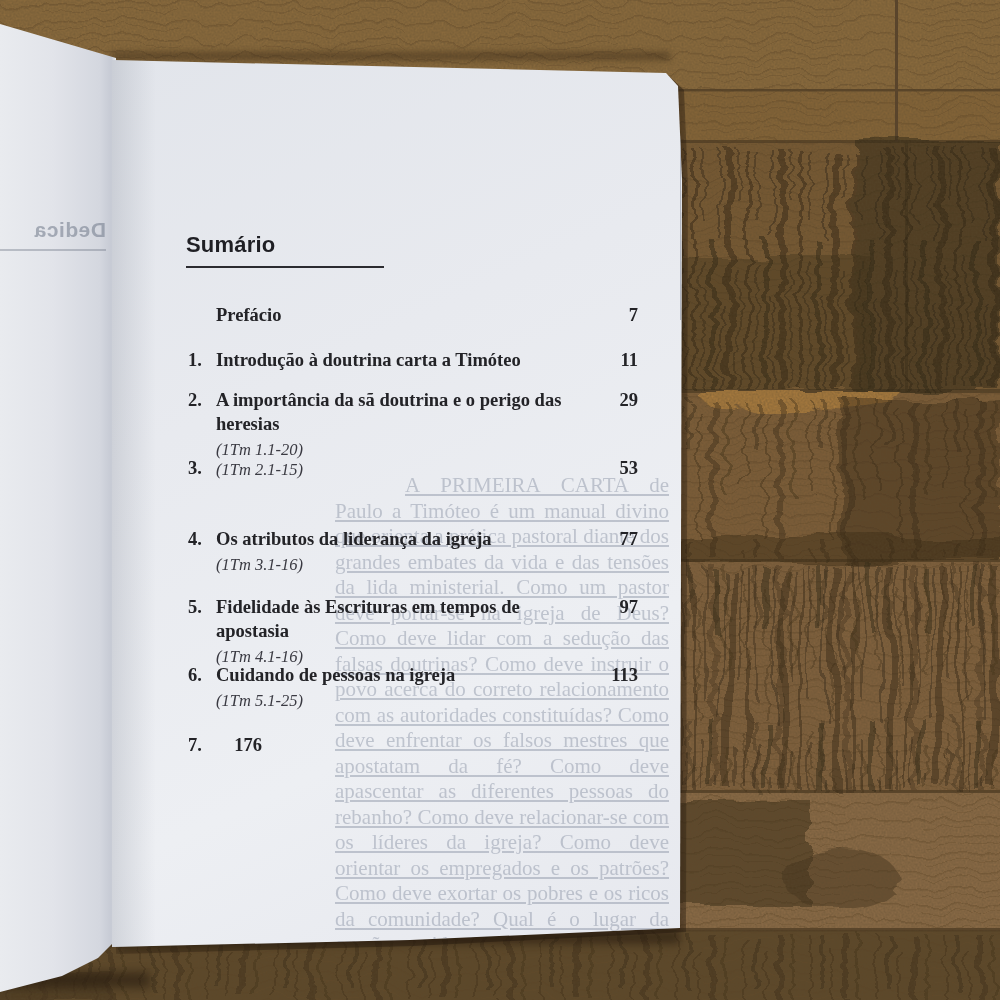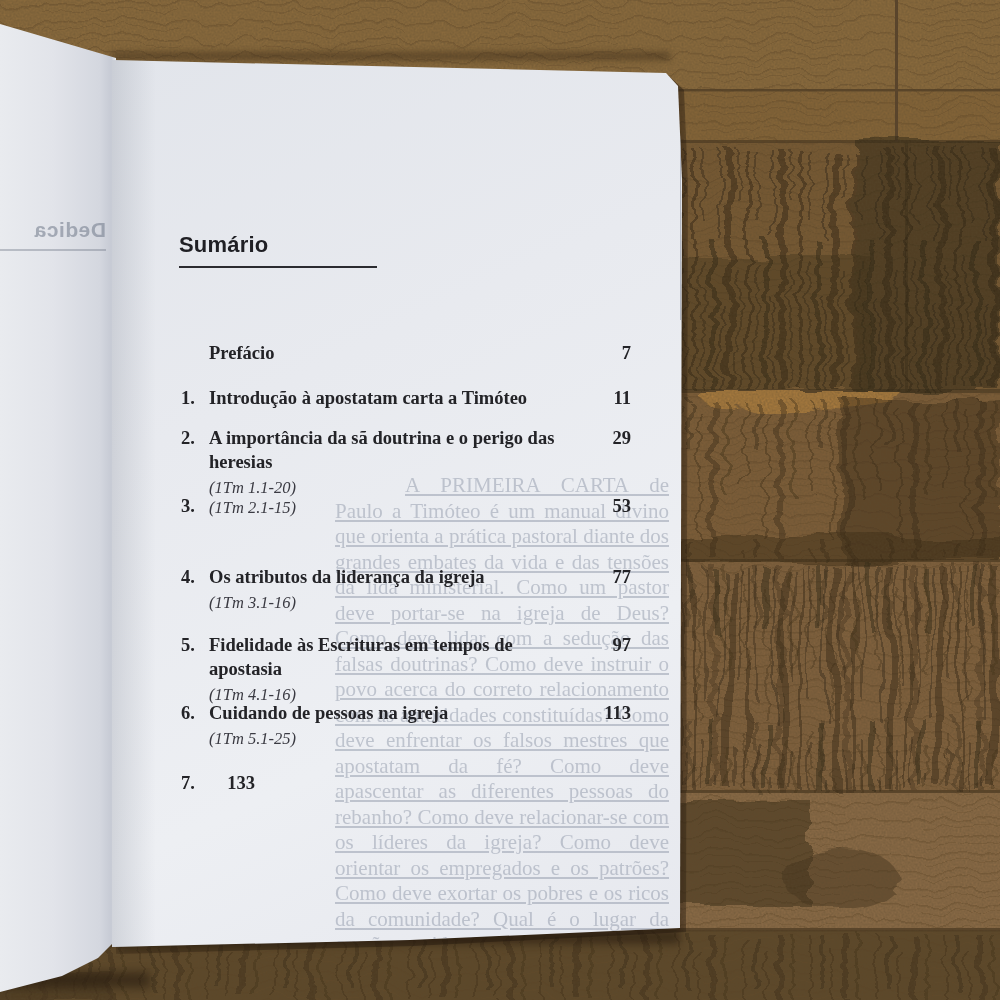--- a/index.html
+++ b/index.html
@@ -40,25 +40,25 @@
     background:linear-gradient(90deg,rgba(142,148,160,.30),rgba(142,148,160,0));}
   .main-page .edge-line{position:absolute;right:3px;top:30px;height:230px;width:1px;
     background:rgba(168,173,184,.85);}
 
   
   .ghost-par{position:absolute;left:225px;top:413px;width:334px;z-index:1;
     font-size:21px;line-height:25.5px;text-align:justify;text-indent:70px;
     color:rgba(126,136,155,.42);text-decoration:underline;}
 
   
-  .toc{position:absolute;left:5px;top:0;width:100%;height:100%;z-index:2;}
+  .toc{position:absolute;left:12px;top:0;width:100%;height:100%;z-index:2;}
   .toc-heading{position:absolute;left:64px;top:172px;width:198px;
     font-family:"Liberation Sans", sans-serif;font-weight:700;font-size:22px;
     color:#1f1f24;border-bottom:2px solid #2b2b30;padding-bottom:8px;letter-spacing:.2px;}
-  .row{position:absolute;left:66px;width:450px;display:flex;align-items:flex-start;margin-top:38px;}
+  .row{position:absolute;left:66px;width:450px;display:flex;align-items:flex-start;}
   .row .num{flex:0 0 28px;font-weight:700;font-size:18.5px;color:#232327;line-height:24px;}
   .row .mid{flex:1 1 auto;min-width:0;}
   .row .t{font-weight:700;font-size:18.5px;color:#232327;line-height:24px;}
   .row .ref{font-style:italic;font-size:16.5px;color:#3a3a42;line-height:22px;margin-top:3px;}
   .row .pg{flex:0 0 46px;text-align:right;font-weight:700;font-size:18.5px;color:#232327;line-height:24px;}
   .row.preface .mid{padding-left:28px;}
 </style>
 </head>
 <body>
 
@@ -161,21 +161,21 @@
       <div class="row preface" style="top:243px">
         <div class="mid">
           <div class="t">Prefácio</div>
         </div>
         <span class="pg">7</span>
       </div>
 
       <div class="row" style="top:288px">
         <span class="num">1.</span>
         <div class="mid">
-          <div class="t">Introdução à apostatam carta a Timóteo</div>
+          <div class="t">Introdução à doutrina carta a Timóteo</div>
           <div class="ref"></div>
         </div>
         <span class="pg">11</span>
       </div>
 
       <div class="row" style="top:328px">
         <span class="num">2.</span>
         <div class="mid">
           <div class="t">A importância da sã doutrina e o perigo das heresias</div>
           <div class="ref">(1Tm 1.1-20)</div>
@@ -213,18 +213,18 @@
         <span class="num">6.</span>
         <div class="mid">
           <div class="t">Cuidando de pessoas na igreja</div>
           <div class="ref">(1Tm 5.1-25)</div>
         </div>
         <span class="pg">113</span>
       </div>
 
       <div class="row" style="top:673px">
         <span class="num">7.</span>
-        <span class="pg">133</span>
+        <span class="pg">176</span>
       </div>
 
     </div>
   </div>
 </div>
 
 </body></html>

